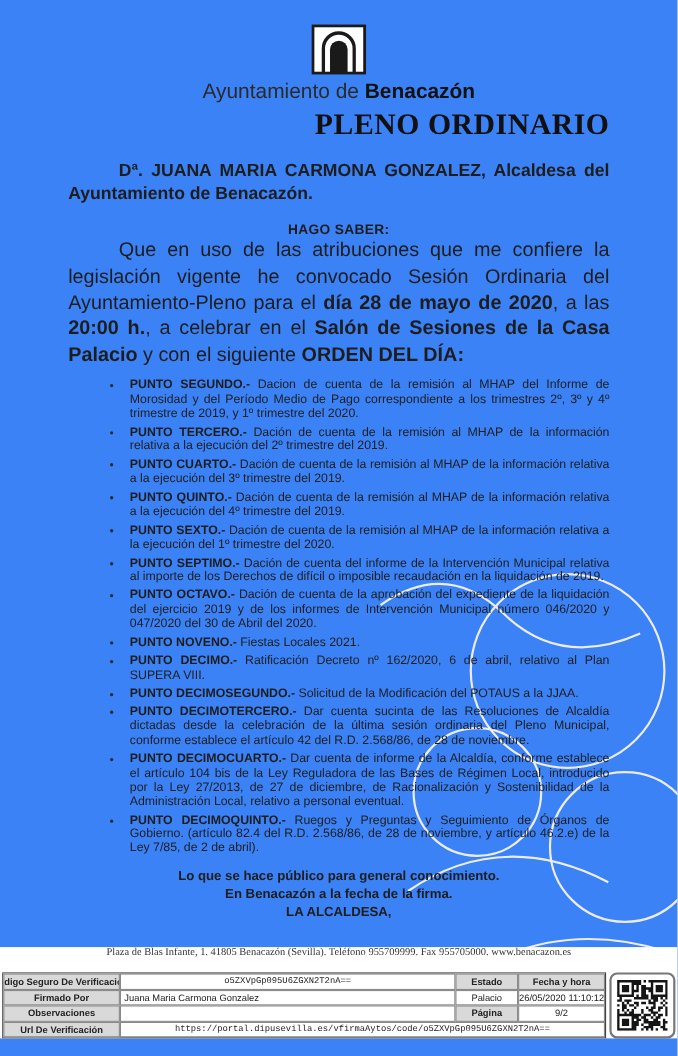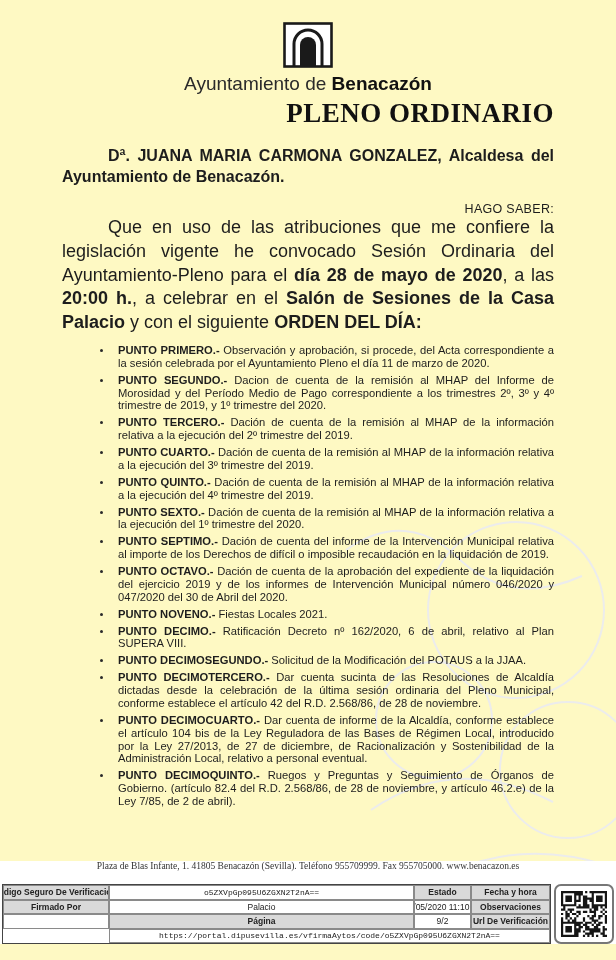--- a/index.html
+++ b/index.html
@@ -1,28 +1,28 @@
 <!DOCTYPE html>
 <html><head>
 <meta charset="utf-8">
 <style>
   html,body{margin:0;padding:0;background:#fff;}
-  .page{width:616px;height:960px;position:relative;overflow:hidden;background:#fef9c3;
+  .page{width:616px;height:960px;position:relative;overflow:hidden;background:#3b82f6;
         color:#1d1d1d;font-family:"Liberation Sans",sans-serif;}
   .watermark{position:absolute;right:-30px;top:470px;pointer-events:none;}
   .watermark path,.watermark circle{stroke:#ececec;stroke-width:2;fill:none;}
   .content{position:relative;padding:22px 62px 0 62px;}
   .logo{display:block;margin:0 auto;width:50px;height:46px;}
   .brand{text-align:center;font-size:19px;color:#2a2a2a;margin-top:5px;}
   .brand b{font-weight:bold;color:#111;}
   .doc-title{font-family:"Liberation Serif",serif;font-weight:bold;font-size:27px;
              text-align:right;margin:3px 0 0 0;letter-spacing:.5px;color:#111;}
   .salutation{font-weight:bold;font-size:16px;line-height:1.32;text-align:justify;
               text-indent:46px;margin:16px 0 0 0;}
-  .hago{font-weight:normal;font-size:12.5px;text-align:right;margin:15px 0 0 0;letter-spacing:.3px;}
+  .hago{font-weight:bold;font-size:12.5px;text-align:center;margin:15px 0 0 0;letter-spacing:.3px;}
   .intro{font-size:18px;line-height:1.32;text-align:justify;text-indent:46px;margin:0 0 0 0;}
   .agenda{list-style:none;margin:9px 0 0 0;padding:0 0 0 38px;}
   .agenda .item{display:flex;gap:15px;margin-bottom:4px;}
   .dot{flex:0 0 3px;width:3px;height:3px;border-radius:50%;background:#2a2a2a;margin-top:5px;}
   .item-text{flex:1;font-size:11.2px;line-height:1.15;text-align:justify;}
   .item-text b{font-weight:bold;}
   .closing{text-align:center;font-weight:bold;font-size:12px;line-height:1.35;margin-top:10px;}
   .footer{position:absolute;left:0;right:0;bottom:16px;background:#fff;}
   .address{text-align:center;font-family:"Liberation Serif",serif;font-size:9.5px;
            color:#333;margin-bottom:13px;}
@@ -66,24 +66,20 @@
 
     <p class="salutation">Dª. JUANA MARIA CARMONA GONZALEZ, Alcaldesa del Ayuntamiento de Benacazón.</p>
 
     <p class="hago">HAGO SABER:</p>
 
     <p class="intro"><span>Que en uso de las atribuciones que me confiere la legislación vigente he convocado Sesión Ordinaria del Ayuntamiento-Pleno para el </span><b>día 28 de mayo de 2020</b><span>, a las </span><b>20:00 h.</b><span>, a celebrar en el </span><b>Salón de Sesiones de la Casa Palacio</b><span> y con el siguiente </span><b>ORDEN DEL DÍA:</b></p>
 
     <ul class="agenda">
       <li class="item">
           <span class="dot"></span>
-          <div class="item-text"><b>PUNTO PRIMERO.-</b> <span>Observación y aprobación, si procede, del Acta correspondiente a la sesión celebrada por el Ayuntamiento Pleno el día 11 de marzo de 2020.</span></div>
-        </li>
-      <li class="item">
-          <span class="dot"></span>
           <div class="item-text"><b>PUNTO SEGUNDO.-</b> <span>Dacion de cuenta de la remisión al MHAP del Informe de Morosidad y del Período Medio de Pago correspondiente a los trimestres 2º, 3º y 4º trimestre de 2019, y 1º trimestre del 2020.</span></div>
         </li>
       <li class="item">
           <span class="dot"></span>
           <div class="item-text"><b>PUNTO TERCERO.-</b> <span>Dación de cuenta de la remisión al MHAP de la información relativa a la ejecución del 2º trimestre del 2019.</span></div>
         </li>
       <li class="item">
           <span class="dot"></span>
           <div class="item-text"><b>PUNTO CUARTO.-</b> <span>Dación de cuenta de la remisión al MHAP de la información relativa a la ejecución del 3º trimestre del 2019.</span></div>
         </li>
@@ -122,33 +118,39 @@
       <li class="item">
           <span class="dot"></span>
           <div class="item-text"><b>PUNTO DECIMOCUARTO.-</b> <span>Dar cuenta de informe de la Alcaldía, conforme establece el artículo 104 bis de la Ley Reguladora de las Bases de Régimen Local, introducido por la Ley 27/2013, de 27 de diciembre, de Racionalización y Sostenibilidad de la Administración Local, relativo a personal eventual.</span></div>
         </li>
       <li class="item">
           <span class="dot"></span>
           <div class="item-text"><b>PUNTO DECIMOQUINTO.-</b> <span>Ruegos y Preguntas y Seguimiento de Órganos de Gobierno. (artículo 82.4 del R.D. 2.568/86, de 28 de noviembre, y artículo 46.2.e) de la Ley 7/85, de 2 de abril).</span></div>
         </li>
     </ul>
 
+    <div class="closing">
+      <div>Lo que se hace público para general conocimiento.</div>
+      <div>En Benacazón a la fecha de la firma.</div>
+      <div>LA ALCALDESA,</div>
+    </div>
   </div>
 
   <div class="footer">
     <div class="address">Plaza de Blas Infante, 1. 41805 Benacazón (Sevilla). Teléfono 955709999. Fax 955705000. www.benacazon.es</div>
 
     <div class="verification-row">
       <div class="vtable">
         <div class="v-cell gray">Código Seguro De Verificación:</div>
         <div class="v-cell mono">o5ZXVpGp095U6ZGXN2T2nA==</div>
         <div class="v-cell gray">Estado</div>
         <div class="v-cell gray">Fecha y hora</div>
 
         <div class="v-cell gray">Firmado Por</div>
+        <div class="v-cell left">Juana Maria Carmona Gonzalez</div>
         <div class="v-cell">Palacio</div>
         <div class="v-cell">26/05/2020 11:10:12</div>
 
         <div class="v-cell gray">Observaciones</div>
         <div class="v-cell left"></div>
         <div class="v-cell gray">Página</div>
         <div class="v-cell">9/2</div>
 
         <div class="v-cell gray">Url De Verificación</div>
         <div class="v-cell mono span3">https://portal.dipusevilla.es/vfirmaAytos/code/o5ZXVpGp095U6ZGXN2T2nA==</div>

